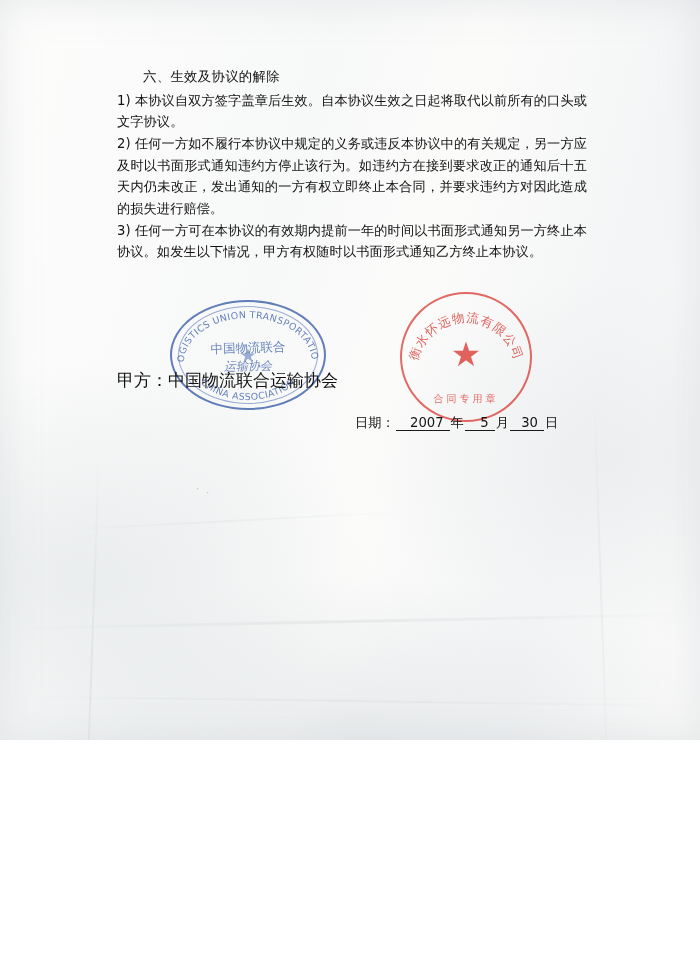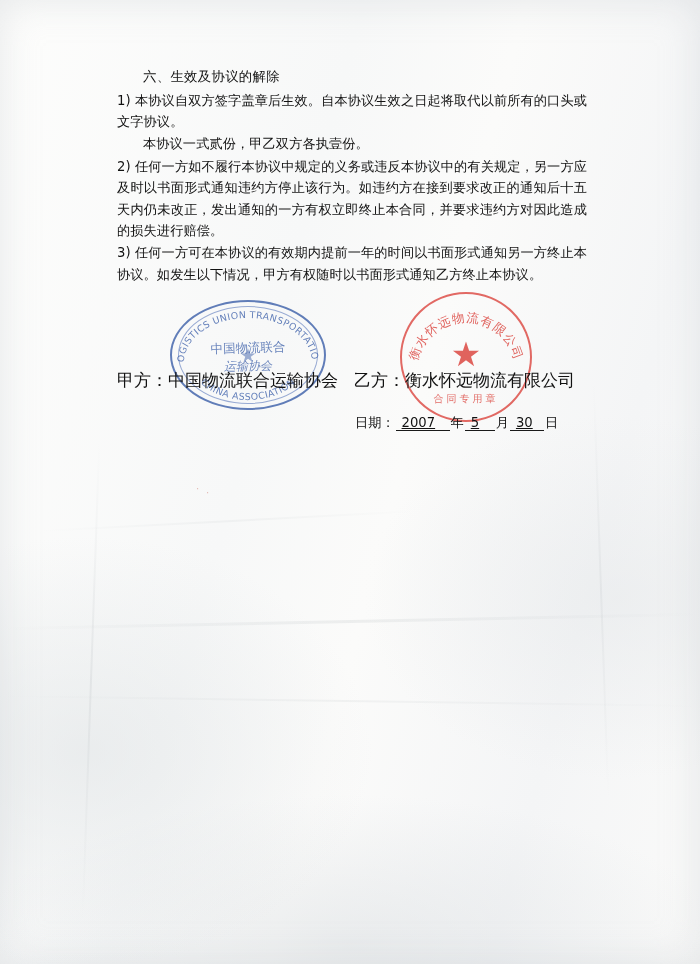--- a/index.html
+++ b/index.html
@@ -9,21 +9,21 @@
   body {
     width: 700px;
     height: 964px;
     background: #ffffff;
     font-family: "DejaVu Sans", "Liberation Sans", sans-serif;
     overflow: hidden;
   }
   #page {
     position: relative;
     width: 700px;
-    height: 964px;
+    height: 740px;
     background:
       radial-gradient(ellipse 400px 300px at 12% 78%, rgba(222,226,228,0.55), rgba(255,255,255,0) 72%),
       radial-gradient(ellipse 360px 260px at 88% 62%, rgba(226,229,231,0.45), rgba(255,255,255,0) 70%),
       radial-gradient(ellipse 500px 200px at 50% 98%, rgba(218,222,225,0.5), rgba(255,255,255,0) 75%),
       linear-gradient(105deg, #fdfdfc 0%, #f7f8f8 38%, #fbfbfa 55%, #f4f5f6 78%, #fafaf9 100%);
     overflow: hidden;
   }
   
   .crease {
     position: absolute;
@@ -85,22 +85,21 @@
     top: 414px;
     font-size: 13.2px;
     color: #121212;
     white-space: nowrap;
   }
   .date-underline {
     display: inline-block;
     border-bottom: 1px solid #1a1a1a;
     padding: 0 6px 0 6px;
     margin: 0 1px;
-    text-align: left;
-    text-decoration: underline;
+    text-align: right;
   }
 
   
   .stamp-blue {
     position: absolute;
     left: 170px;
     top: 300px;
     width: 156px;
     height: 110px;
     pointer-events: none;
@@ -219,21 +218,20 @@
   <div class="crease c1"></div>
   <div class="crease c2"></div>
   <div class="crease c3"></div>
   <div class="crease v1"></div>
   <div class="crease v2"></div>
 
   <div class="doc-body">
 
     <p class="section-heading">六、生效及协议的解除</p>
     <p class="para">1) 本协议自双方签字盖章后生效。自本协议生效之日起将取代以前所有的口头或文字协议。</p>
-    <p class="para indent">本协议一式贰份，甲乙双方各执壹份。</p>
     <p class="para">2) 任何一方如不履行本协议中规定的义务或违反本协议中的有关规定，另一方应及时以书面形式通知违约方停止该行为。如违约方在接到要求改正的通知后十五天内仍未改正，发出通知的一方有权立即终止本合同，并要求违约方对因此造成的损失进行赔偿。</p>
     <p class="para">3) 任何一方可在本协议的有效期内提前一年的时间以书面形式通知另一方终止本协议。如发生以下情况，甲方有权随时以书面形式通知乙方终止本协议。</p>
 
     <div class="spacer-sm"></div>
 
   </div>
 
   <div class="stamp-blue">
     <div class="ring"></div>
     <div class="ring2"></div>
@@ -268,23 +266,20 @@
     <div class="bottom-cn">合同专用章</div>
   </div>
 
   <div class="smudge" style="left:196px; top:483px;">·</div>
   <div class="smudge" style="left:206px; top:487px;">·</div>
 
   <div class="sign-row">
     <div class="sign-a">
       <span>甲方：</span><span>中国物流联合运输协会</span>
     </div>
-    <div class="sign-b">
-      <span>乙方：</span><span>衡水怀远物流有限公司</span>
-    </div>
   </div>
 
   <div class="date-row">
     <span>日期：</span><span class="date-underline" style="min-width:42px">2007</span><span>年</span><span class="date-underline" style="min-width:18px">5</span><span>月</span><span class="date-underline" style="min-width:22px">30</span><span>日</span>
   </div>
 
   <div class="edge-shadow"></div>
 </div>
 
 </body></html>

